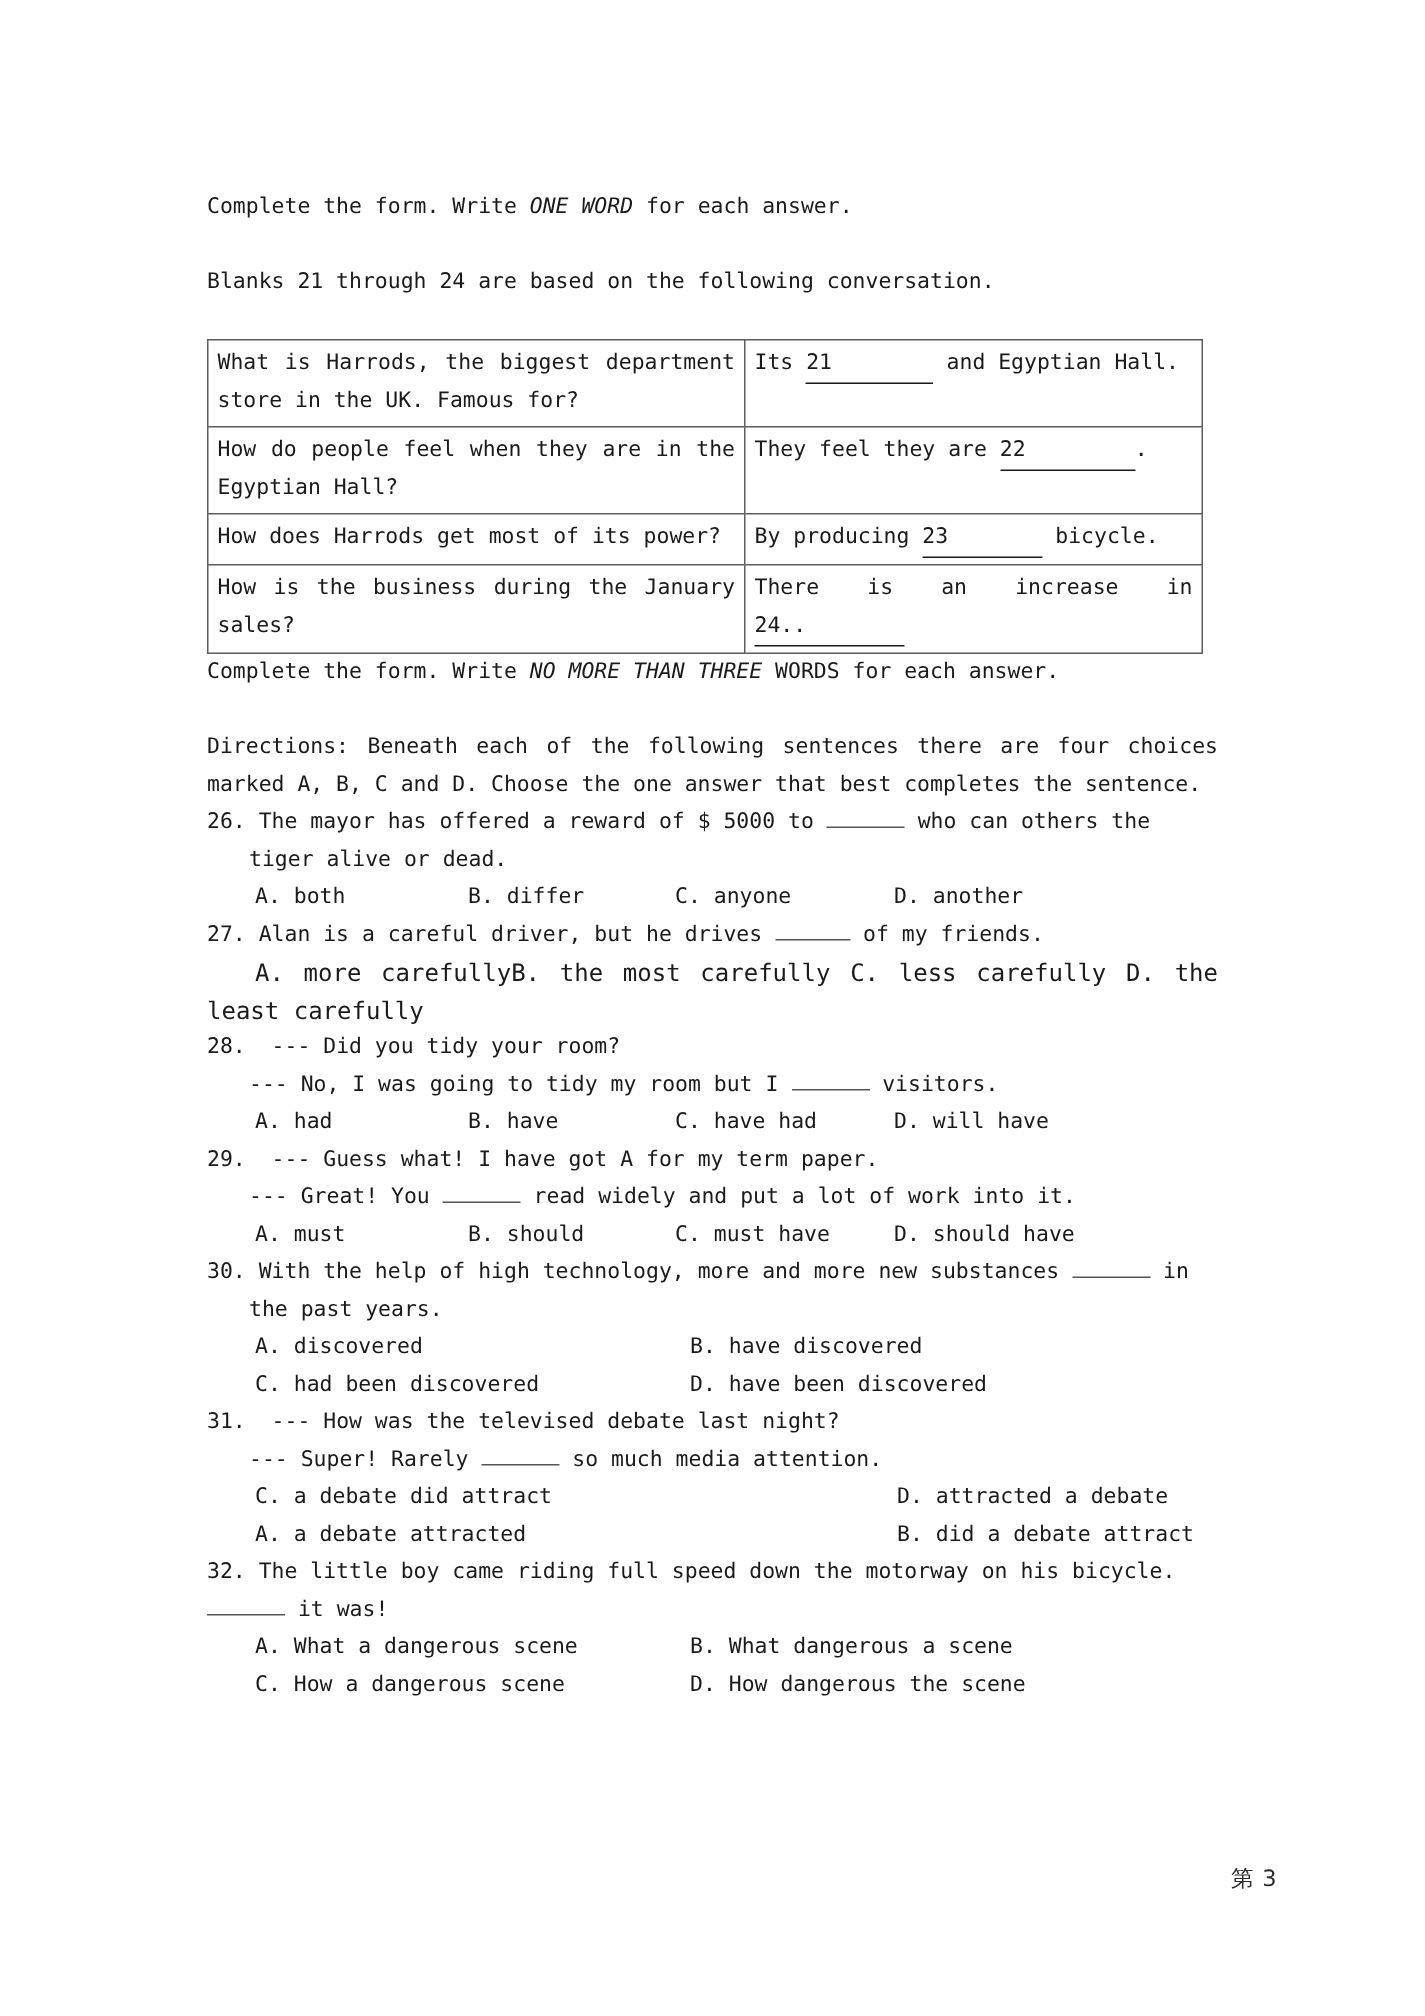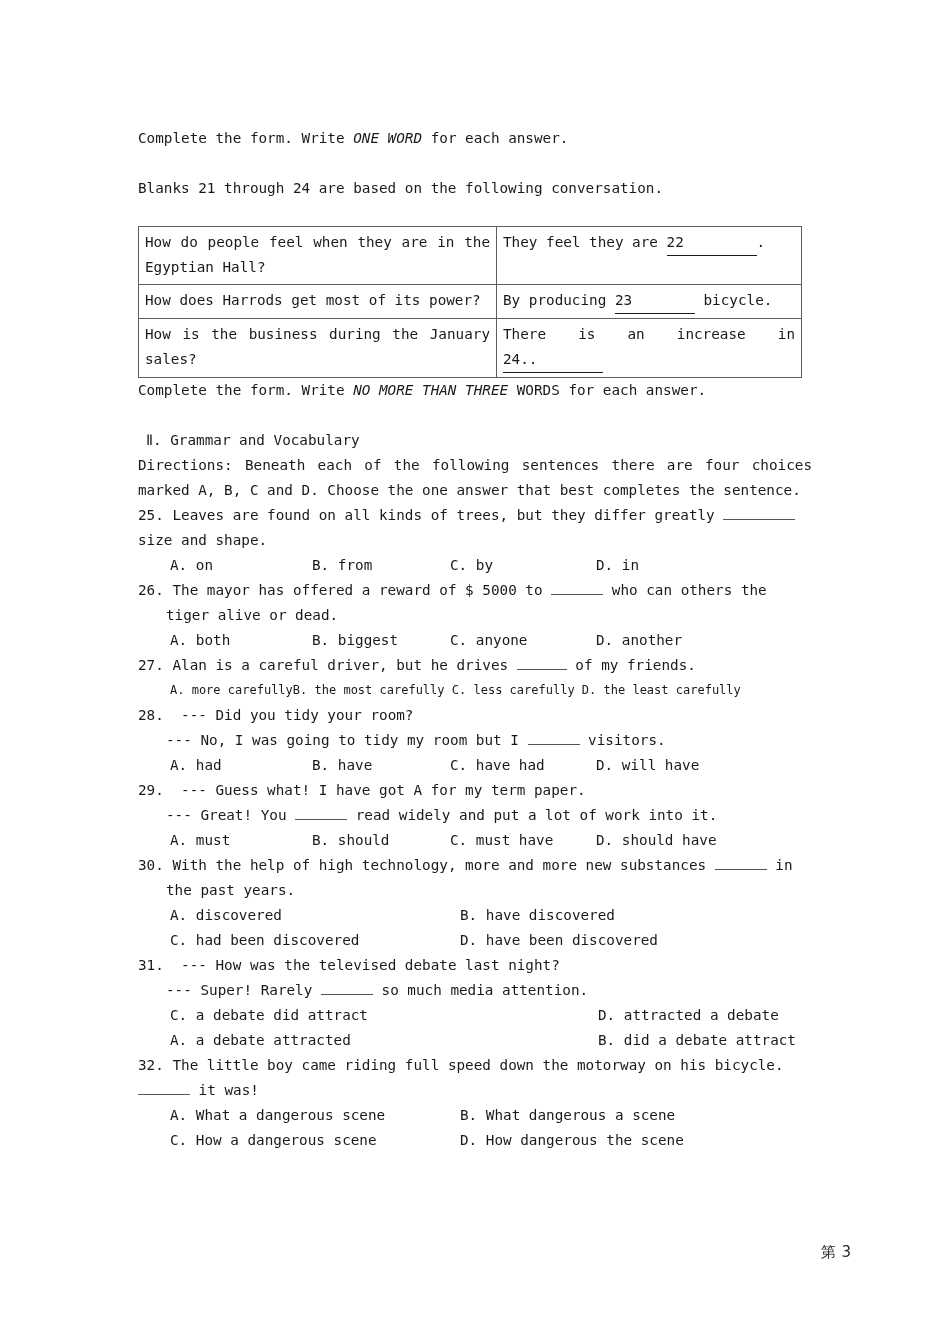--- a/index.html
+++ b/index.html
@@ -126,21 +126,21 @@
   .opts2 > span {
     position: absolute;
     white-space: pre;
   }
   .c1 { left: 32px; }
   .c2 { left: 322px; }
   .c2w { left: 460px; }
 
   
   .opts-flow {
-    font-size: 12px;
+    font-size: 16px;
     line-height: 25px;
     text-align: justify;
     text-align-last: left;
     white-space: normal;
   }
   .opts-flow .lead { padding-left: 32px; }
 
   
   .footer {
     position: absolute;
@@ -164,59 +164,52 @@
 
     <div class="spacer-sm"></div>
 
     <div class="line">Blanks 21 through 24 are based on the following conversation.</div>
 
     <div class="spacer-sm"></div>
 
     <table class="form-table">
       <tbody>
         <tr>
+          <td class="q-col">What is Harrods, the biggest department store in the UK. Famous for?</td>
+          <td class="a-col"><span>Its </span><span class="blank-inline b-w85">21</span><span> and Egyptian Hall.</span></td>
+        </tr>
+        <tr>
           <td class="q-col">How do people feel when they are in the Egyptian Hall?</td>
           <td class="a-col"><span>They feel they are </span><span class="blank-inline b-w90">22</span><span>.</span></td>
         </tr>
         <tr>
           <td class="q-col">How does Harrods get most of its power?</td>
           <td class="a-col"><span>By producing </span><span class="blank-inline b-w80">23</span><span> bicycle.</span></td>
         </tr>
         <tr>
           <td class="q-col">How is the business during the January sales?</td>
           <td class="a-col justify-cell"><span>There is an increase in </span><span class="blank-inline b-w100" style="text-align:justify;text-align-last:justify;"><span>24</span><span>..</span></span></td>
         </tr>
       </tbody>
     </table>
 
     <div class="line"><span>Complete the form. Write </span><span class="ital">NO MORE THAN THREE</span><span> WORDS for each answer.</span></div>
 
     <div class="spacer-sm"></div>
 
-    <div class="line" style="padding-left:8px;">Ⅱ. Grammar and Vocabulary</div>
 
     <div class="line just">Directions: Beneath each of the following sentences there are four choices marked A, B, C and D. Choose the one answer that best completes the sentence.</div>
 
-    <div class="q">
-      <div class="q-body"><span>25.</span> <span>Leaves are found on all kinds of trees, but they differ greatly </span><span class="gap" style="width:72px;"></span></div>
-      <div class="q-body q-noindent">size and shape.</div>
-      <div class="opts4">
-        <span class="o1">A. on</span>
-        <span class="o2">B. from</span>
-        <span class="o3">C. by</span>
-        <span class="o4">D. in</span>
-      </div>
-    </div>
 
     <div class="q">
       <div class="q-body"><span>26.</span> <span>The mayor has offered a reward of $ 5000 to </span><span class="gap" style="width:52px;"></span><span> who can others the</span></div>
       <div class="q-body q-cont">tiger alive or dead.</div>
       <div class="opts4">
         <span class="o1">A. both</span>
-        <span class="o2">B. biggest</span>
+        <span class="o2">B. differ</span>
         <span class="o3">C. anyone</span>
         <span class="o4">D. another</span>
       </div>
     </div>
 
     <div class="q">
       <div class="q-body"><span>27.</span> <span>Alan is a careful driver, but he drives </span><span class="gap" style="width:50px;"></span><span> of my friends.</span></div>
       <div class="opts-flow"><span class="lead">A. more carefully</span><span>B. the most carefully</span> <span>C. less carefully</span> <span>D. the least carefully</span></div>
     </div>
 

